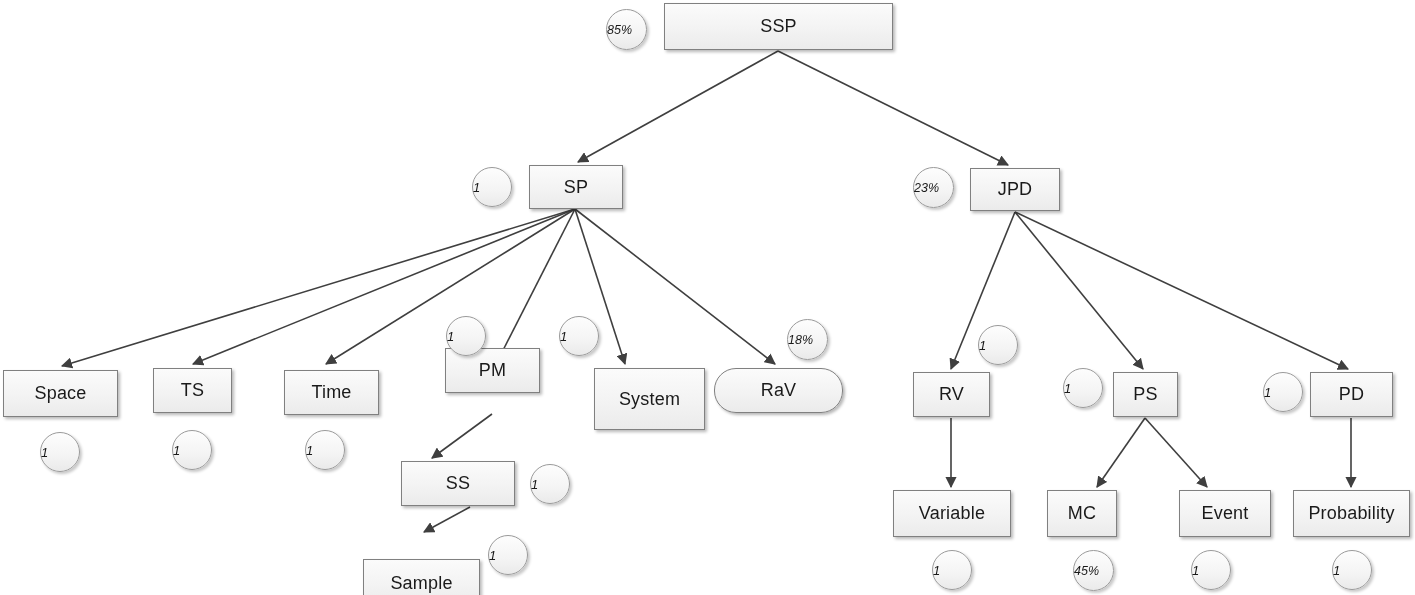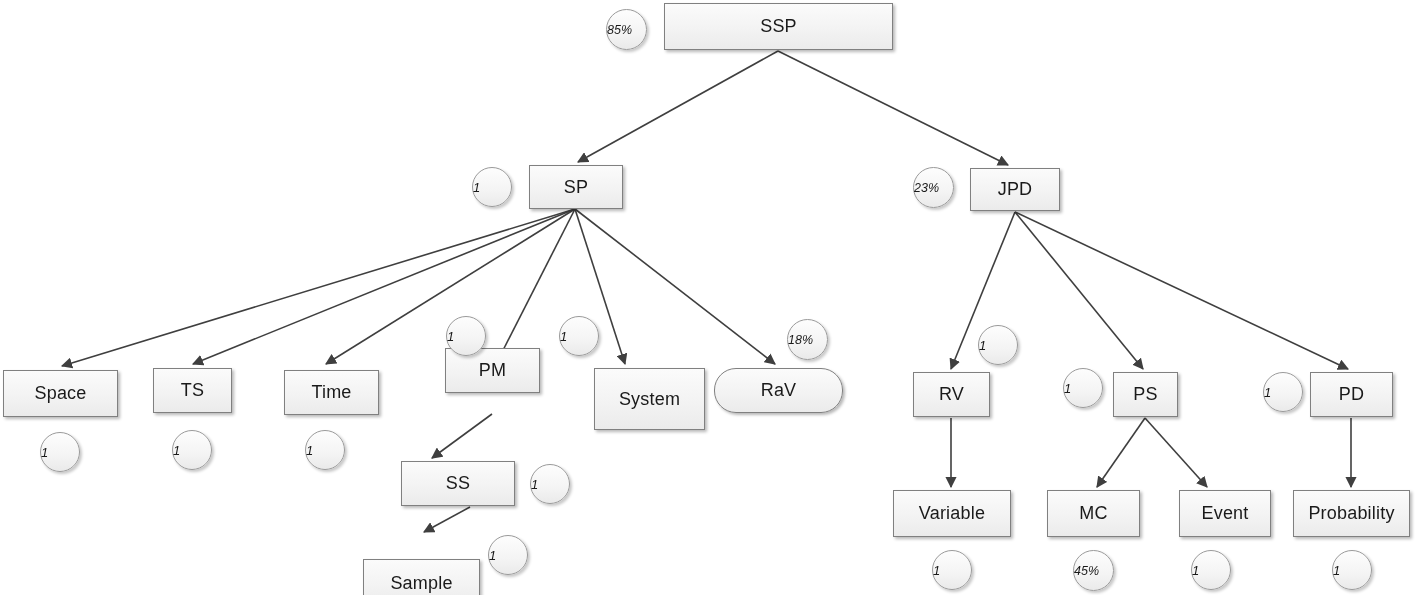--- a/index.html
+++ b/index.html
@@ -151,21 +151,21 @@
       </div>
       <div class="badge" style="left: 1263px; top: 372px; width: 40px; height: 40px;">
         <span>1</span>
       </div>
       <div class="node" style="left: 893px; top: 490px; width: 118px; height: 47px;">
         <span>Variable</span>
       </div>
       <div class="badge" style="left: 932px; top: 550px; width: 40px; height: 40px;">
         <span>1</span>
       </div>
-      <div class="node" style="left: 1047px; top: 490px; width: 93px; height: 47px;">
+      <div class="node" style="left: 1047px; top: 490px; width: 70px; height: 47px;">
         <span>MC</span>
       </div>
       <div class="badge pct" style="left: 1073px; top: 550px; width: 41px; height: 41px;">
         <span>45%</span>
       </div>
       <div class="node" style="left: 1166px; top: 490px; width: 92px; height: 47px; margin-left: 13px;">
         <span>Event</span>
       </div>
       <div class="badge" style="left: 1191px; top: 550px; width: 40px; height: 40px;">
         <span>1</span>

